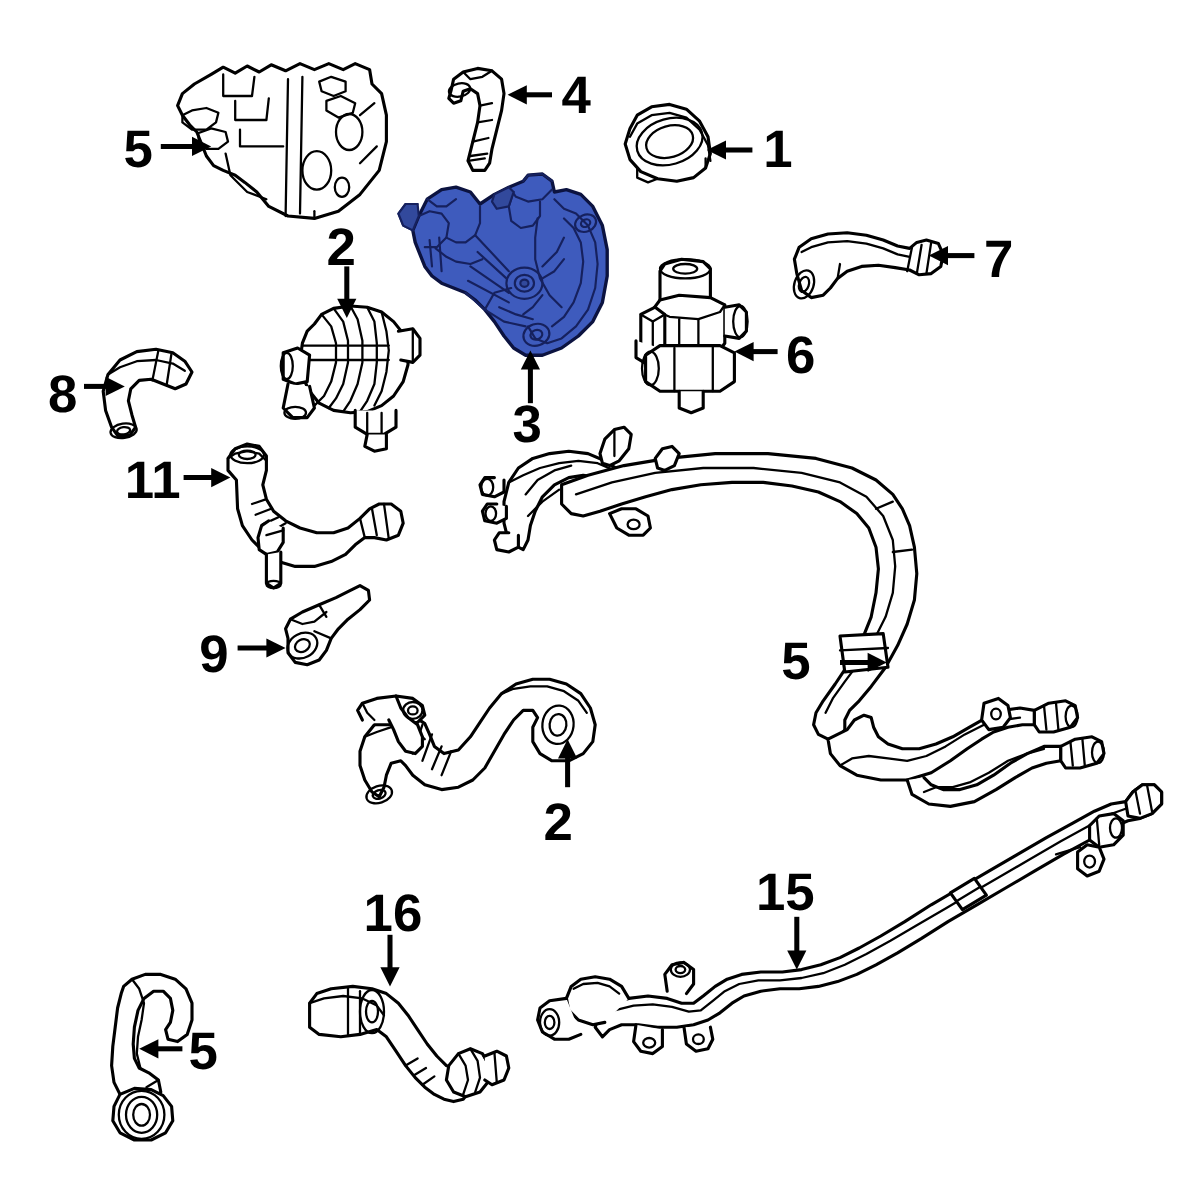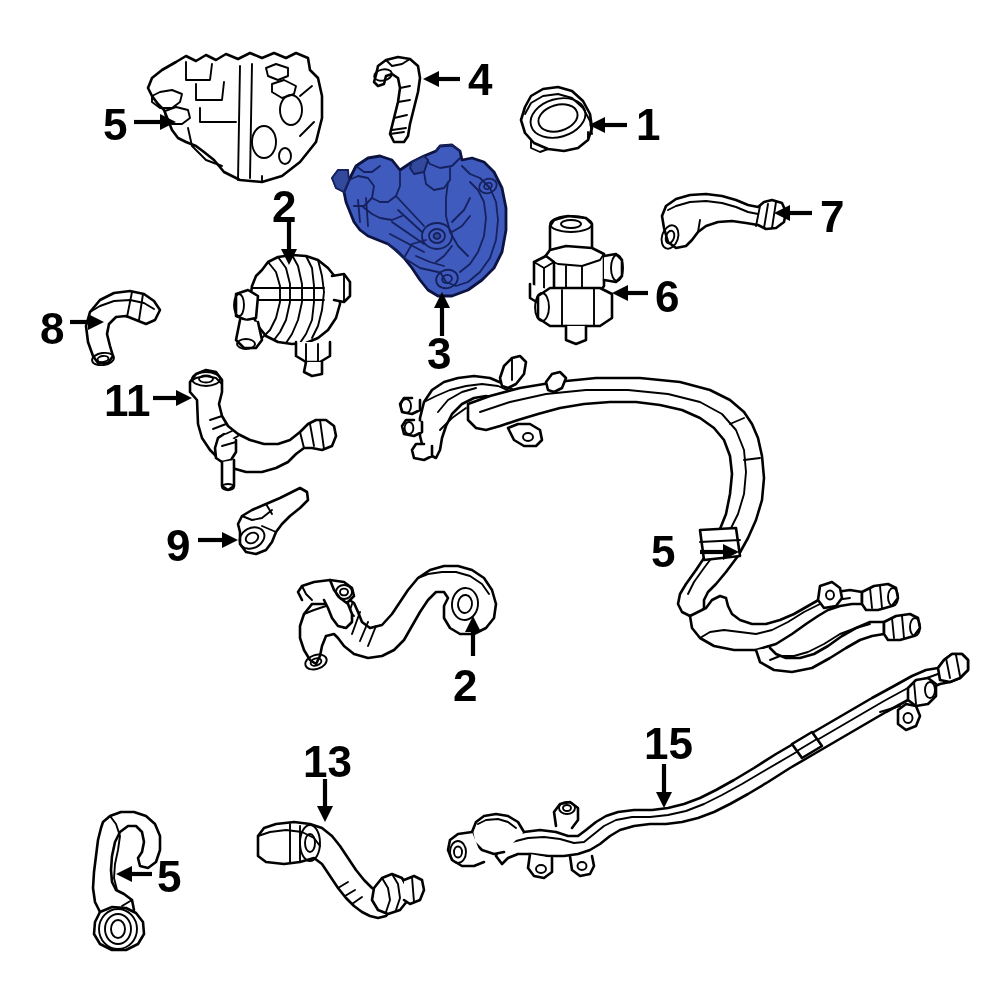--- a/index.html
+++ b/index.html
@@ -491,17 +491,17 @@
   <div class="callout-label" style="left:427px; top:332px;">3</div>
   <div class="callout-label" style="left:468px; top:58px;">4</div>
   <div class="callout-label" style="left:103px; top:103px;">5</div>
   <div class="callout-label" style="left:655px; top:275px;">6</div>
   <div class="callout-label" style="left:820px; top:195px;">7</div>
   <div class="callout-label" style="left:40px;  top:307px;">8</div>
   <div class="callout-label" style="left:166px; top:524px;">9</div>
   <div class="callout-label" style="left:104px; top:379px;">11</div>
   <div class="callout-label" style="left:453px; top:664px;">2</div>
   <div class="callout-label" style="left:157px; top:855px;">5</div>
-  <div class="callout-label" style="left:303px; top:740px;">13</div>
+  <div class="callout-label" style="left:303px; top:740px;">16</div>
   <div class="callout-label" style="left:651px; top:530px;">5</div>
-  <div class="callout-label" style="left:644px; top:722px;">15</div>
+  <div class="callout-label" style="left:630px; top:722px;">15</div>
 
 </div>
 
 </body></html>

